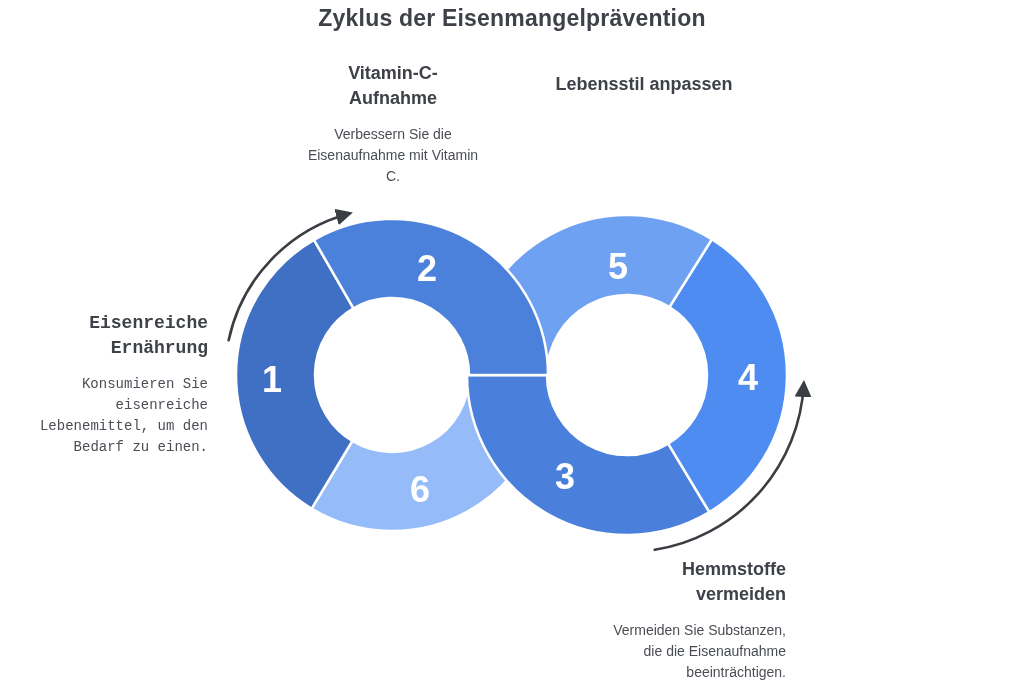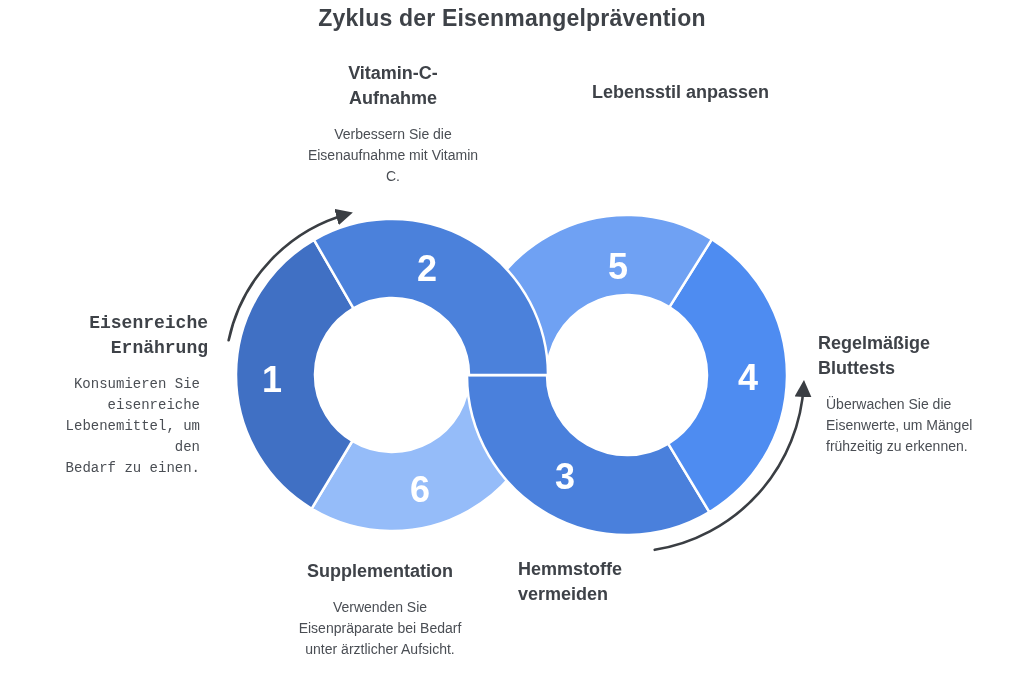--- a/index.html
+++ b/index.html
@@ -16,28 +16,28 @@
     font-family:"Liberation Sans",sans-serif;font-weight:700;font-size:36px;
     fill:#FFFFFF;text-anchor:middle;dominant-baseline:central;
   }
   .block{position:absolute;}
   .block .heading{
     font-size:18px;line-height:25px;font-weight:700;color:#3E4248;
     margin:0 0 13px 0;white-space:pre-line;
   }
   .block .body{
     font-size:14px;line-height:21px;font-weight:400;color:#4A4E54;
-    margin:8px;white-space:pre-line;
+    margin:0;white-space:pre-line;
   }
   .block-tl{left:268px;top:61px;width:250px;text-align:center;}
-  .block-tr{left:519px;top:80px;width:250px;text-align:right;}
+  .block-tr{left:519px;top:72px;width:250px;text-align:center;}
   .block-l {left:30px;top:311px;width:178px;text-align:right;font-family:Liberation Mono, monospace;}
   .block-r {left:818px;top:331px;width:195px;text-align:left;}
   .block-bl{left:255px;top:559px;width:250px;text-align:center;}
-  .block-br{left:518px;top:557px;width:250px;text-align:left;}
+  .block-br{left:536px;top:557px;width:250px;text-align:right;}
 </style>
 </head>
 <body>
 
 <div class="stage">
 
   <h1 class="title">Zyklus der Eisenmangelprävention</h1>
 
   <svg class="rings-svg" viewBox="0 0 1024 693">
     <defs>
@@ -81,33 +81,23 @@
 
   <div class="block block-l">
     <div class="heading">Eisenreiche
 Ernährung</div>
     <div class="body">Konsumieren Sie
 eisenreiche
 Lebenemittel, um den
 Bedarf zu einen.</div>
   </div>
 
-  <div class="block block-r">
-    <div class="heading">Regelmäßige
-Bluttests</div>
-    <div class="body">Überwachen Sie die
-Eisenwerte, um Mängel
-frühzeitig zu erkennen.</div>
-  </div>
 
-  <div class="block block-bl">
-    <div class="heading">Supplementation</div>
-    <div class="body">Verwenden Sie
-Eisenpräparate bei Bedarf
-unter ärztlicher Aufsicht.</div>
-  </div>
 
   <div class="block block-br">
     <div class="heading">Hemmstoffe
 vermeiden</div>
+    <div class="body">Vermeiden Sie Substanzen,
+die die Eisenaufnahme
+beeinträchtigen.</div>
   </div>
 
 </div>
 
 </body></html>

